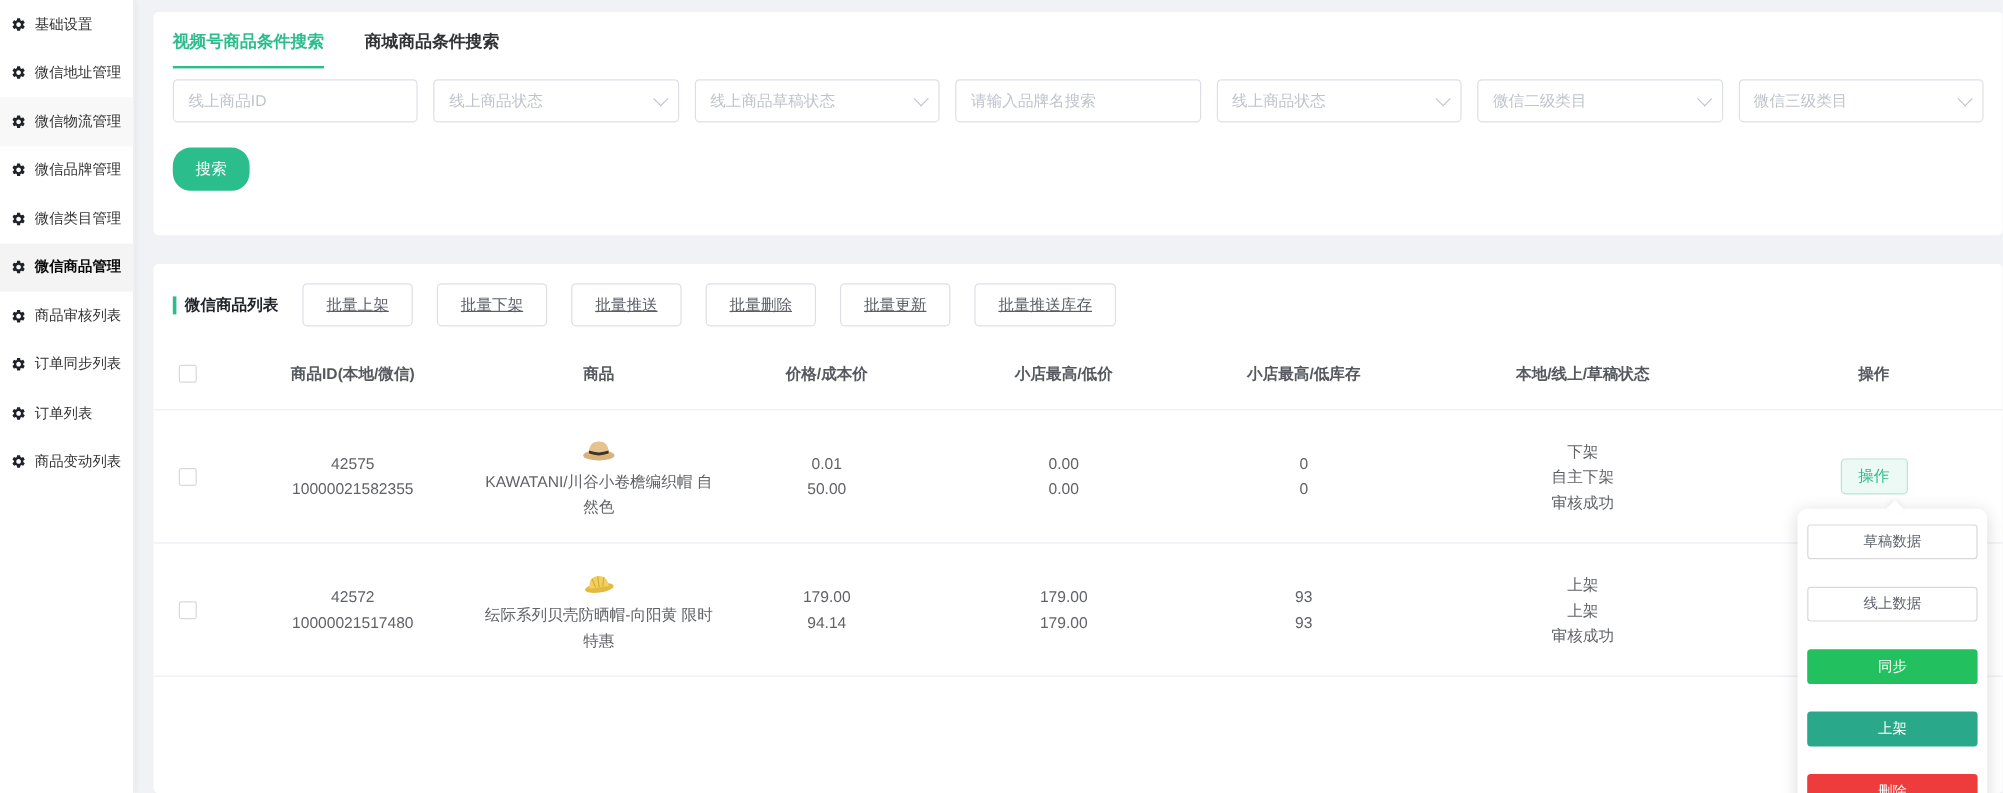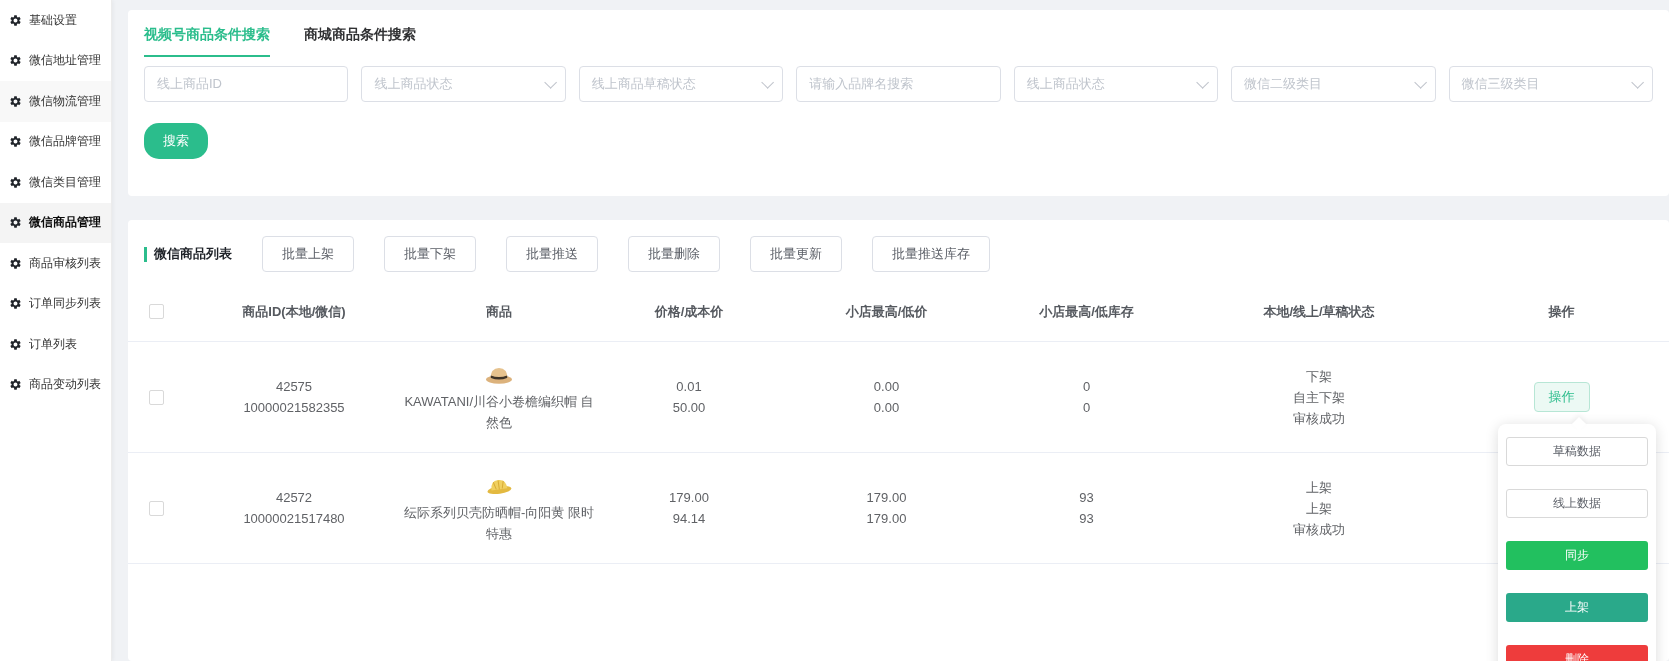--- a/index.html
+++ b/index.html
@@ -34,25 +34,25 @@
   .field{flex:1; height:36px; border:1px solid var(--border); border-radius:4px; background:#fff;
     display:flex; align-items:center; justify-content:space-between; padding:0 12px;
     color:var(--placeholder); cursor:text;}
   .chevron{width:9px; height:9px; border-right:1.5px solid #c0c4cc; border-bottom:1.5px solid #c0c4cc;
     transform:rotate(45deg) translateY(-3px);}
   .search-btn{position:absolute; left:16px; top:113px; width:64px; height:36px; border:none;
     background:var(--accent); color:#fff; font-size:13px; border-radius:15px; cursor:pointer;
     font-family:inherit;}
   
   .table-card{position:absolute; top:220px; left:0; right:0; bottom:0;}
-  .list-header{position:absolute; top:16px; left:16px; display:flex; align-items:center; gap:24px;}
+  .list-header{position:absolute; top:16px; left:16px; display:flex; align-items:center; gap:14px;}
   .list-title{font-size:13px; font-weight:bold; color:#1f2329; display:flex; align-items:center; gap:7px;}
   .list-title::before{content:""; width:3px; height:15px; background:var(--accent); display:inline-block;}
   .batch-btn{height:36px; padding:0 19px; margin-left:6px; background:#fff; border:1px solid var(--border);
-    border-radius:4px; font-size:13px; color:#5a5e66; cursor:pointer; font-family:inherit;}
+    border-radius:4px; font-size:13px; color:#5a5e66; cursor:pointer; font-family:inherit;text-decoration:underline;}
   .tbl{position:absolute; top:62px; left:0; right:0;}
   .trow{display:flex; align-items:center; border-bottom:1px solid var(--divider);}
   .trow.thead{height:60px; font-weight:600; color:#55595f;}
   .trow.tbody-row{height:111px;}
   .cell{display:flex; flex-direction:column; align-items:center; justify-content:center;
     text-align:center; line-height:21px;}
   .c-check{width:56px;} .c-id{width:220px;} .c-prod{width:190px;} .c-price{width:190px;}
   .c-sprice{width:205px;} .c-stock{width:195px;} .c-status{width:270px;} .c-action{flex:1;}
   .checkbox{width:15px; height:15px; border:1px solid #d9d9d9; border-radius:2px; background:#fff; cursor:pointer;}
   .prod-name{max-width:200px; margin-top:6px;}

